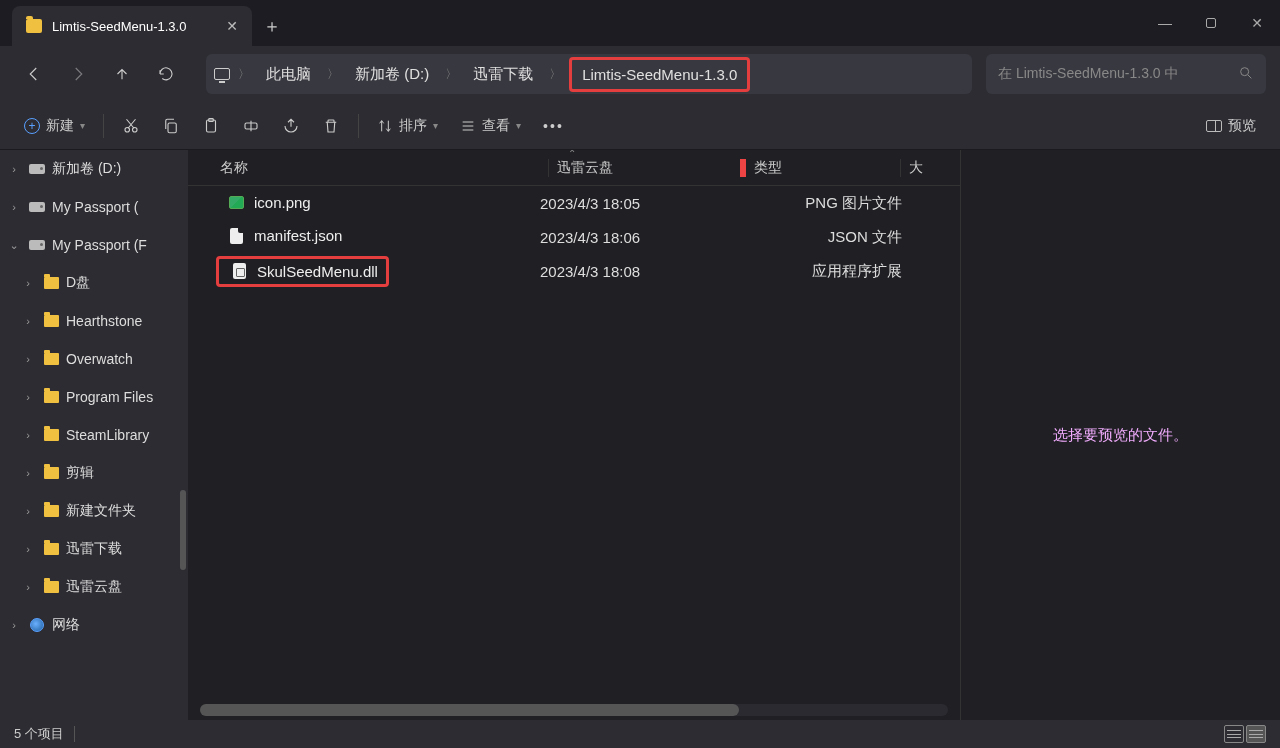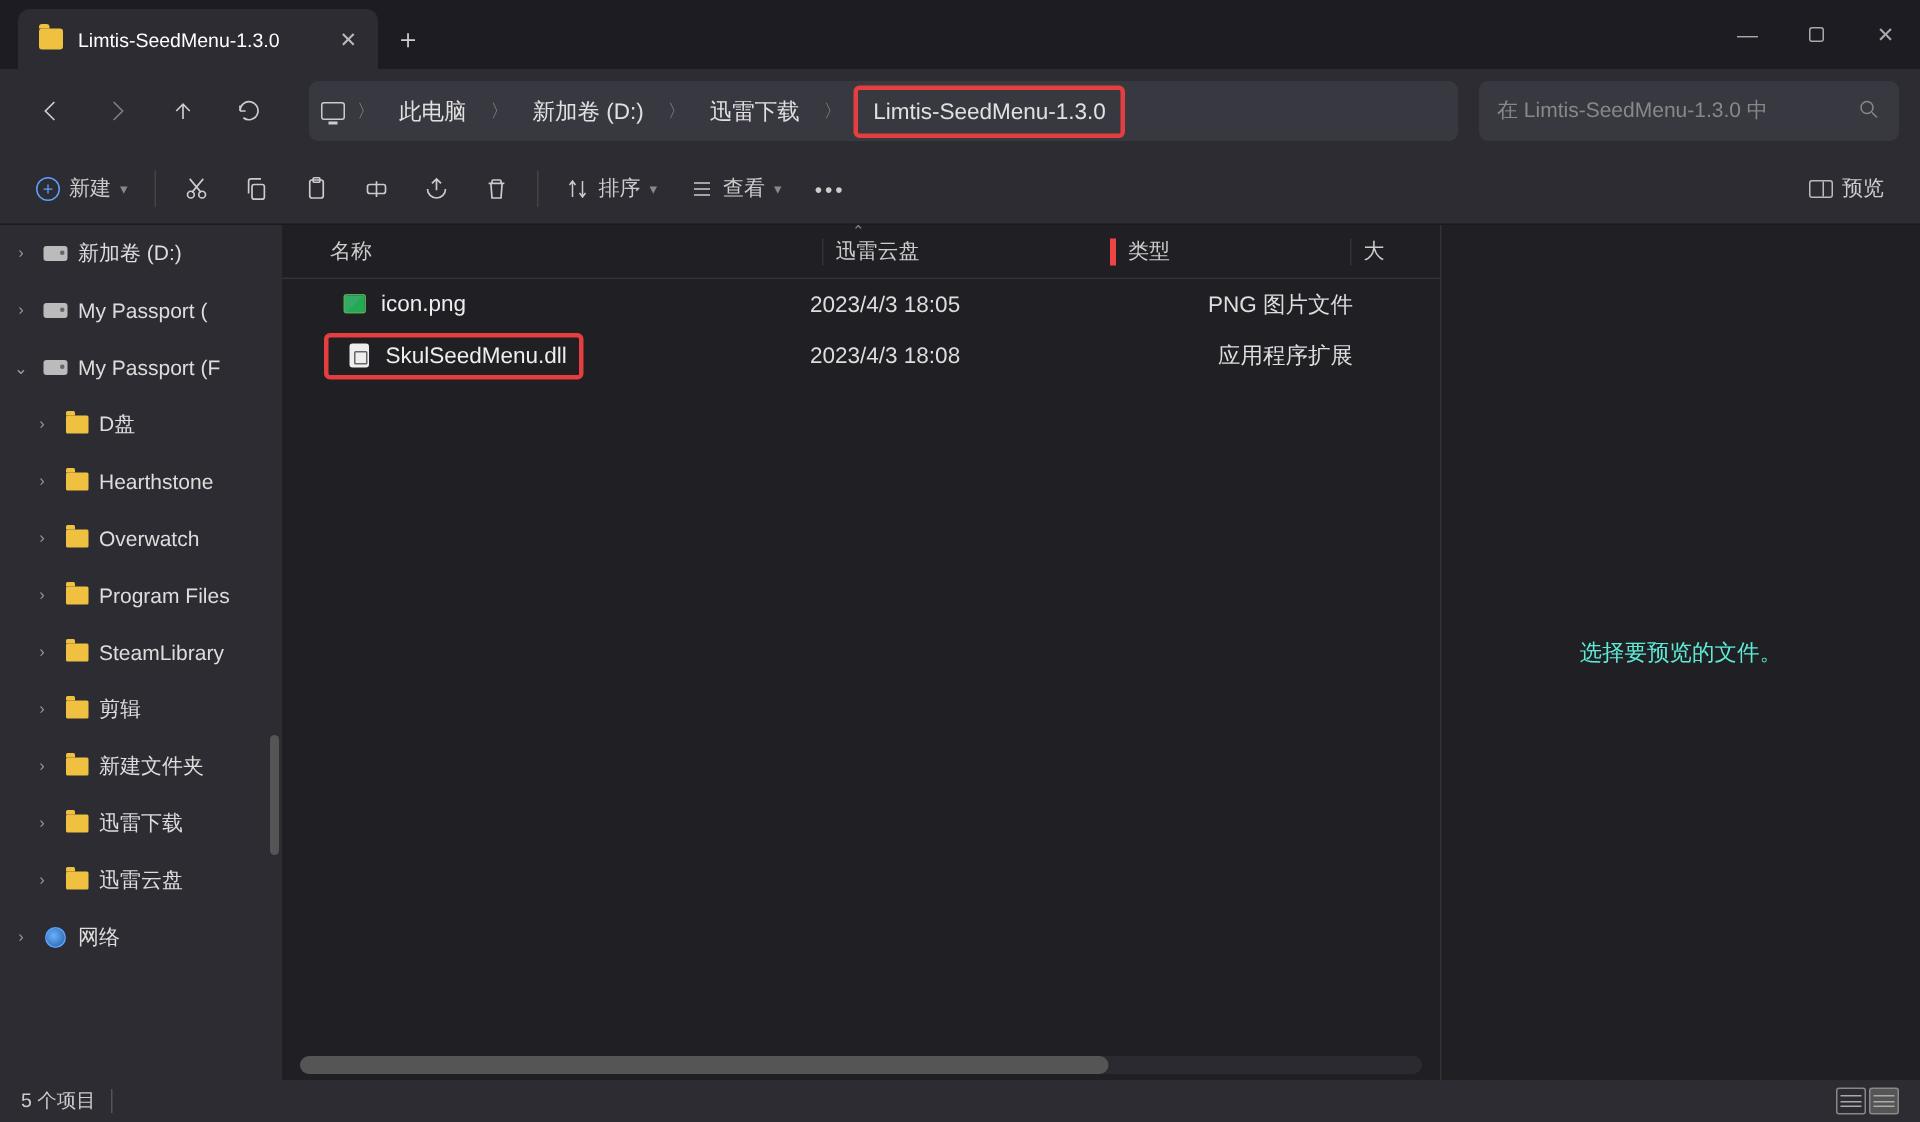--- a/index.html
+++ b/index.html
@@ -132,21 +132,21 @@
     flex:1; position:relative; overflow:hidden;
   }
   .col-headers {
     height:36px; display:flex; align-items:center;
     border-bottom:1px solid #333; color:#ccc; font-size:14px;
     padding-left:24px;
   }
   .ch { padding:0 8px; border-right:1px solid transparent; }
   .ch.name { width:336px; display:flex; align-items:center; gap:6px;}
   .ch.date { width:192px; border-left:1px solid #333;}
-  .ch.type { width:160px; border-left:4px solid #ef4444;}
+  .ch.type { width:160px; border-left:6px solid #ef4444;}
   .ch.size { width:40px; border-left:1px solid #333;}
   .sort-ind { position:absolute; left: 380px; top:-2px; color:#888; font-size:10px;}
   .file-row {
     height:34px; display:flex; align-items:center; padding-left:32px;
     color:#eee; font-size:15px;
   }
   .file-row .fic { width:24px; display:flex;align-items:center;justify-content:center;}
   .file-row .fname { width:320px; padding-left:4px;}
   .file-row .fdate { width:192px; color:#ddd;}
   .file-row .ftype { width:170px; color:#ddd;text-align:right;}
@@ -170,21 +170,21 @@
 
   .scroll-bot {
     position:absolute; bottom:4px; left:12px; right:12px; height:12px;
   }
   .scroll-track { width:100%; height:12px; background:#2a2a30; border-radius:6px;}
   .scroll-thumb { position:absolute; left:0; top:0; height:12px; width:72%; background:#555; border-radius:6px;}
 
   .preview {
     width:320px; border-left:1px solid #333;
     display:flex; align-items:center; justify-content:center;
-    color:#5eead4; font-size:15px;
+    color:#f0abfc; font-size:15px;
   }
 
   .statusbar {
     height:28px; background:#2c2c32; display:flex; align-items:center;
     padding:0 14px; color:#ccc; font-size:13px;
   }
   .statusbar .st-sep { width:1px; height:16px; background:#555; margin:0 10px;}
   .statusbar .view-icons { margin-left:auto; display:flex; gap:2px;}
   .vicon { width:20px;height:18px;border:1px solid #888;border-radius:2px;display:flex;flex-direction:column;justify-content:space-evenly;padding:2px;}
   .vicon.active { background:#555;}
@@ -440,20 +440,30 @@
       <div id="filerows">
           <div class="file-row">
             <span class="fname"><span class="fname-wrap">
                 <span class="fic">
                   <span class="img-ic"></span>
                 </span>
                 <span>icon.png</span>
               </span></span>
             <span class="fdate">2023/4/3 18:05</span>
             <span class="ftype">PNG 图片文件</span>
+          </div>
+          <div class="file-row">
+            <span class="fname"><span class="fname-wrap">
+                <span class="fic">
+                  <span class="doc-ic"></span>
+                </span>
+                <span>manifest.json</span>
+              </span></span>
+            <span class="fdate">2023/4/3 18:06</span>
+            <span class="ftype">JSON 文件</span>
           </div>
           <div class="file-row highlight">
             <span class="fname"><span class="fname-wrap">
                 <span class="fic">
                   <span class="dll-ic"></span>
                 </span>
                 <span>SkulSeedMenu.dll</span>
               </span></span>
             <span class="fdate">2023/4/3 18:08</span>
             <span class="ftype">应用程序扩展</span>

